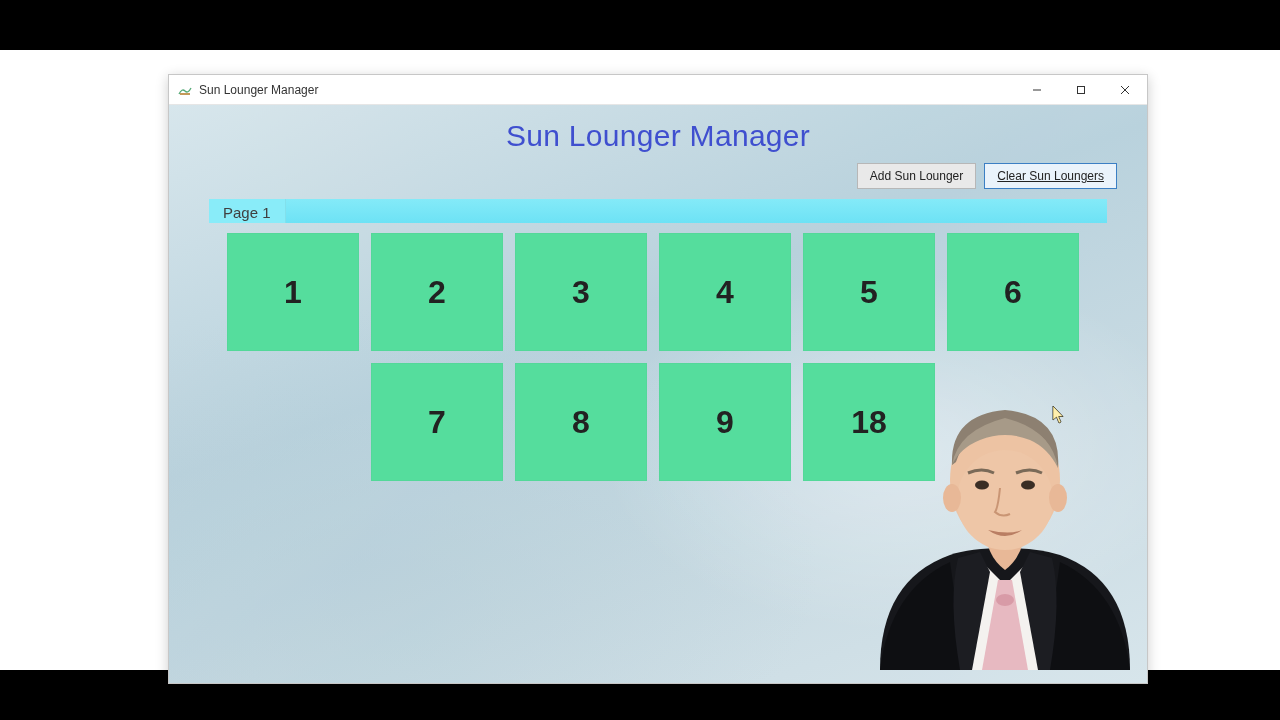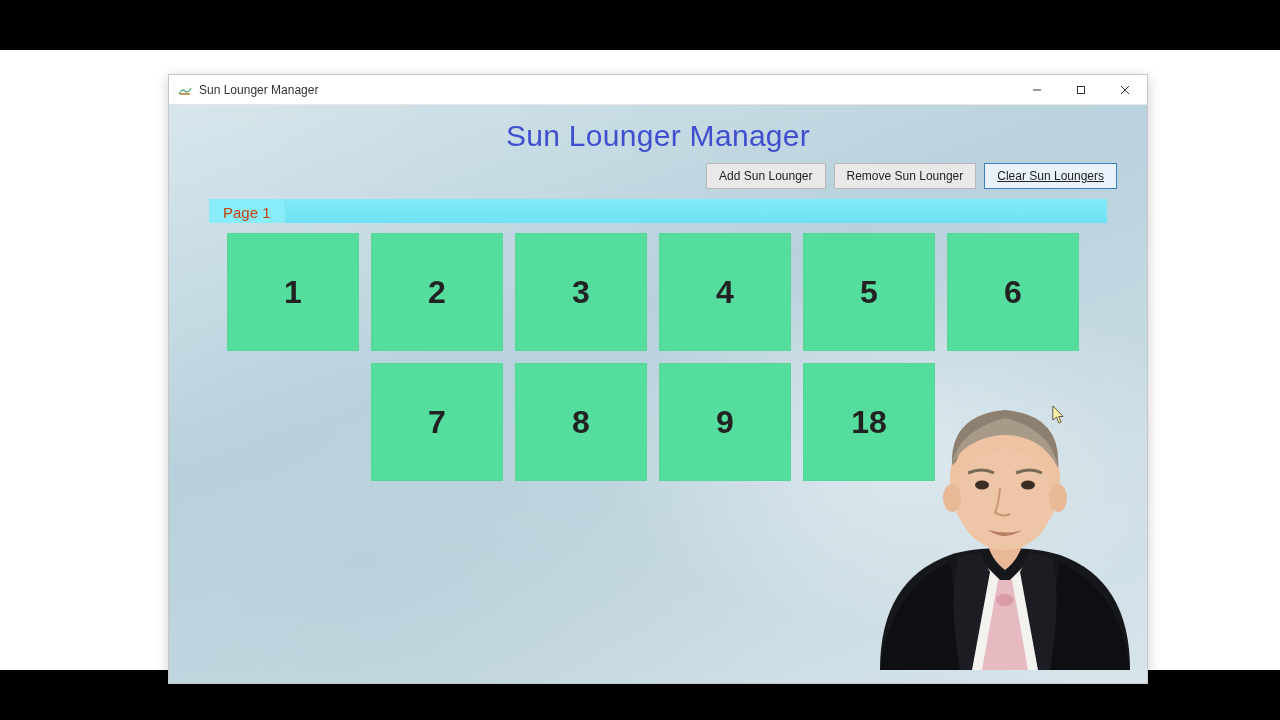--- a/index.html
+++ b/index.html
@@ -114,21 +114,21 @@
     background: #7be9f7;
     background: linear-gradient(#84eaf8, #6de2f5);
     height: 24px;
     display: flex;
     align-items: stretch;
   }
   .tab {
     background: #89ecf9;
     padding: 2px 14px 0;
     font-size: 15px;
-    color: #c2410c;
+    color: #404040;
     border-right: 1px solid rgba(0,0,0,0.05);
     display: flex;
     align-items: center;
   }
   .grid-wrap {
     position: relative;
     padding: 10px 40px 0 58px;
   }
   .grid {
     display: grid;
@@ -205,21 +205,20 @@
             <line x1="9" y1="1" x2="1" y2="9" stroke="#333" stroke-width="1"></line>
           </svg>
       </div>
     </div>
 
     <div class="app-body">
       <div class="heading">Sun Lounger Manager</div>
 
       <div class="toolbar">
         <button class="btn">Add Sun Lounger</button>
-        <button class="btn">Remove Sun Lounger</button>
         <button class="btn selected">Clear Sun Loungers</button>
       </div>
 
       <div class="tab-strip">
         <div class="tab">Page 1</div>
       </div>
 
       <div class="grid-wrap">
         <div class="grid">
           <div class="tile">1</div>

